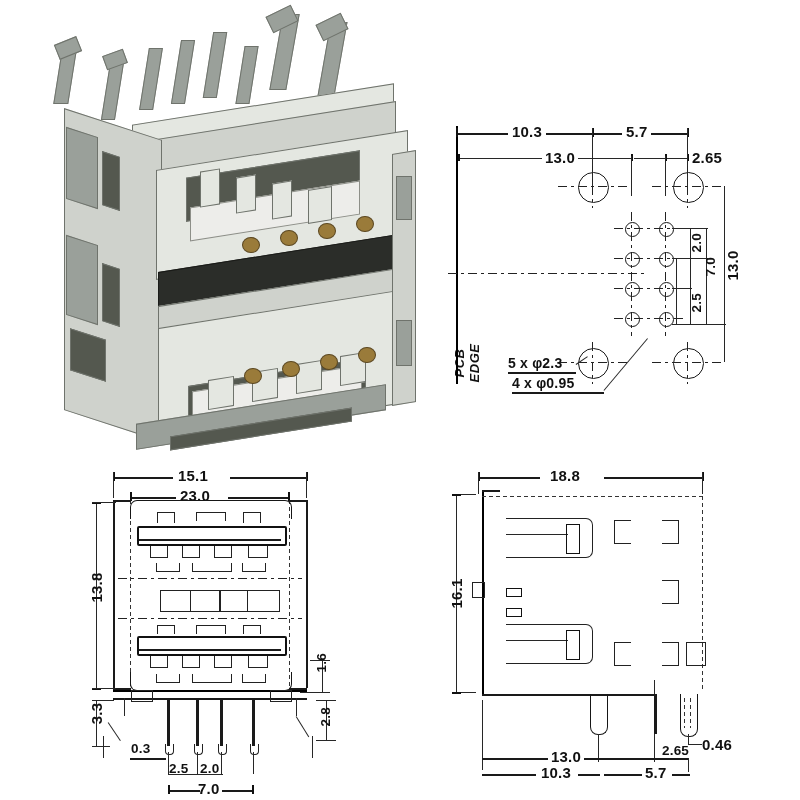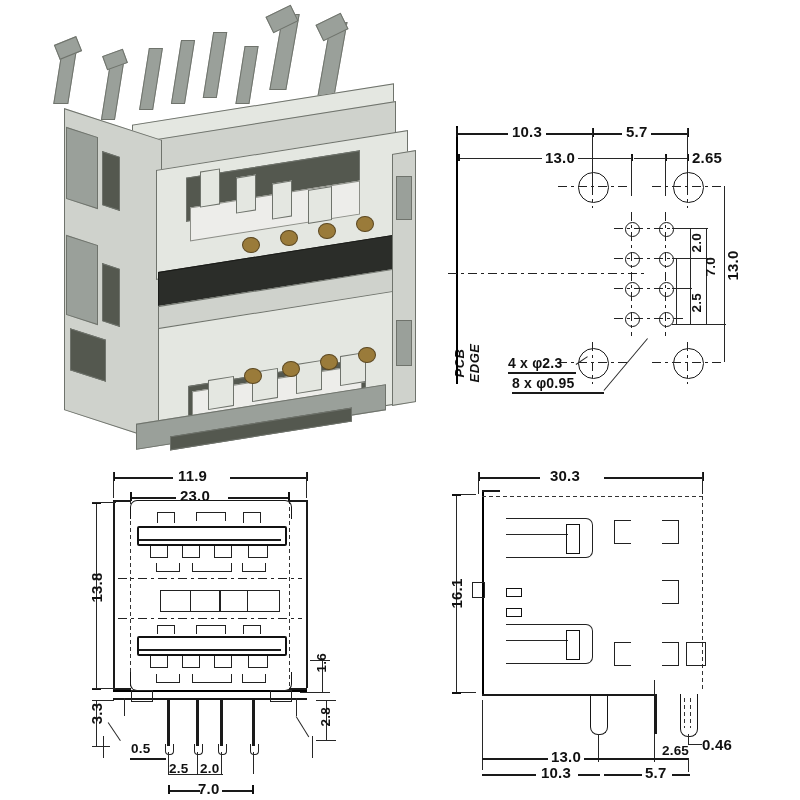--- a/index.html
+++ b/index.html
@@ -209,33 +209,33 @@
     <div class="dim sm rot" style="left:696px;top:260px;width:30px;text-align:center;">7.0</div>
     <div class="dim rot" style="left:714px;top:258px;width:36px;text-align:center;">13.0</div>
 
     <div class="ln h" style="left:508px;top:372px;width:68px;"></div>
     <div class="ln h" style="left:512px;top:392px;width:92px;"></div>
 
     <div class="ln thin" style="left:576px;top:364px;width:14px;height:1.3px;transform:rotate(-34deg);transform-origin:left center;"></div>
 
     <div class="ln thin" style="left:604px;top:390px;width:68px;height:1.3px;transform:rotate(-50deg);transform-origin:left center;"></div>
 
-    <div class="dim lbl" style="left:508px;top:356px;">4 x φ2.3</div>
-    <div class="dim lbl" style="left:512px;top:376px;">8 x φ0.95</div>
+    <div class="dim lbl" style="left:508px;top:356px;">5 x φ2.3</div>
+    <div class="dim lbl" style="left:512px;top:376px;">4 x φ0.95</div>
   </div>
 
   <div>
 
     <div class="ln h" style="left:113px;top:477px;width:60px;"></div>
     <div class="ln h" style="left:230px;top:477px;width:78px;"></div>
     <div class="tick" style="left:113px;top:472px;"></div>
     <div class="tick" style="left:306px;top:472px;"></div>
     <div class="ln v thin" style="left:113px;top:472px;height:26px;"></div>
     <div class="ln v thin" style="left:306px;top:472px;height:26px;"></div>
-    <div class="dim" style="left:178px;top:468px;">11.9</div>
+    <div class="dim" style="left:178px;top:468px;">15.1</div>
 
     <div class="ln h" style="left:130px;top:497px;width:46px;"></div>
     <div class="ln h" style="left:228px;top:497px;width:62px;"></div>
     <div class="tick" style="left:130px;top:492px;"></div>
     <div class="tick" style="left:288px;top:492px;"></div>
     <div class="dim" style="left:180px;top:488px;">23.0</div>
 
     <div class="ln v" style="left:113px;top:500px;height:188px;"></div>
     <div class="ln v" style="left:306px;top:500px;height:188px;"></div>
     <div class="dash-v" style="left:130px;top:500px;height:190px;"></div>
@@ -321,21 +321,21 @@
     <div class="ln h thin" style="left:310px;top:660px;width:20px;"></div>
     <div class="ln h thin" style="left:300px;top:692px;width:30px;"></div>
     <div class="dim sm rot" style="left:306px;top:656px;width:32px;text-align:center;">1.6</div>
 
     <div class="ln v thin" style="left:326px;top:700px;height:40px;"></div>
     <div class="ln h thin" style="left:316px;top:700px;width:20px;"></div>
     <div class="ln h thin" style="left:316px;top:740px;width:20px;"></div>
     <div class="dim sm rot" style="left:310px;top:710px;width:32px;text-align:center;">2.8</div>
 
     <div class="ln h" style="left:130px;top:758px;width:36px;"></div>
-    <div class="dim sm" style="left:131px;top:742px;">0.5</div>
+    <div class="dim sm" style="left:131px;top:742px;">0.3</div>
 
     <div class="ln v thin" style="left:168px;top:752px;height:22px;"></div>
     <div class="ln v thin" style="left:197px;top:752px;height:22px;"></div>
     <div class="ln v thin" style="left:221px;top:752px;height:22px;"></div>
     <div class="ln v thin" style="left:253px;top:752px;height:22px;"></div>
 
     <div class="ln h thin" style="left:168px;top:774px;width:30px;"></div>
     <div class="ln h thin" style="left:197px;top:774px;width:26px;"></div>
     <div class="dim sm" style="left:169px;top:762px;">2.5</div>
     <div class="dim sm" style="left:200px;top:762px;">2.0</div>
@@ -348,21 +348,21 @@
   </div>
 
   <div>
 
     <div class="ln h" style="left:478px;top:477px;width:62px;"></div>
     <div class="ln h" style="left:604px;top:477px;width:100px;"></div>
     <div class="tick" style="left:478px;top:472px;"></div>
     <div class="tick" style="left:702px;top:472px;"></div>
     <div class="ln v thin" style="left:478px;top:472px;height:22px;"></div>
     <div class="ln v thin" style="left:702px;top:472px;height:22px;"></div>
-    <div class="dim" style="left:550px;top:468px;">30.3</div>
+    <div class="dim" style="left:550px;top:468px;">18.8</div>
 
     <div class="ln v v2" style="left:482px;top:492px;height:202px;"></div>
     <div class="dash-h" style="left:482px;top:496px;width:222px;"></div>
     <div class="dash-v" style="left:702px;top:496px;height:196px;"></div>
     <div class="ln h" style="left:482px;top:490px;width:18px;"></div>
     <div class="ln h" style="left:482px;top:694px;width:172px;"></div>
     <div class="ln v thin" style="left:654px;top:680px;height:16px;"></div>
 
     <div class="ln v thin" style="left:456px;top:494px;height:198px;"></div>
     <div class="ln h thin" style="left:452px;top:494px;width:24px;"></div>

